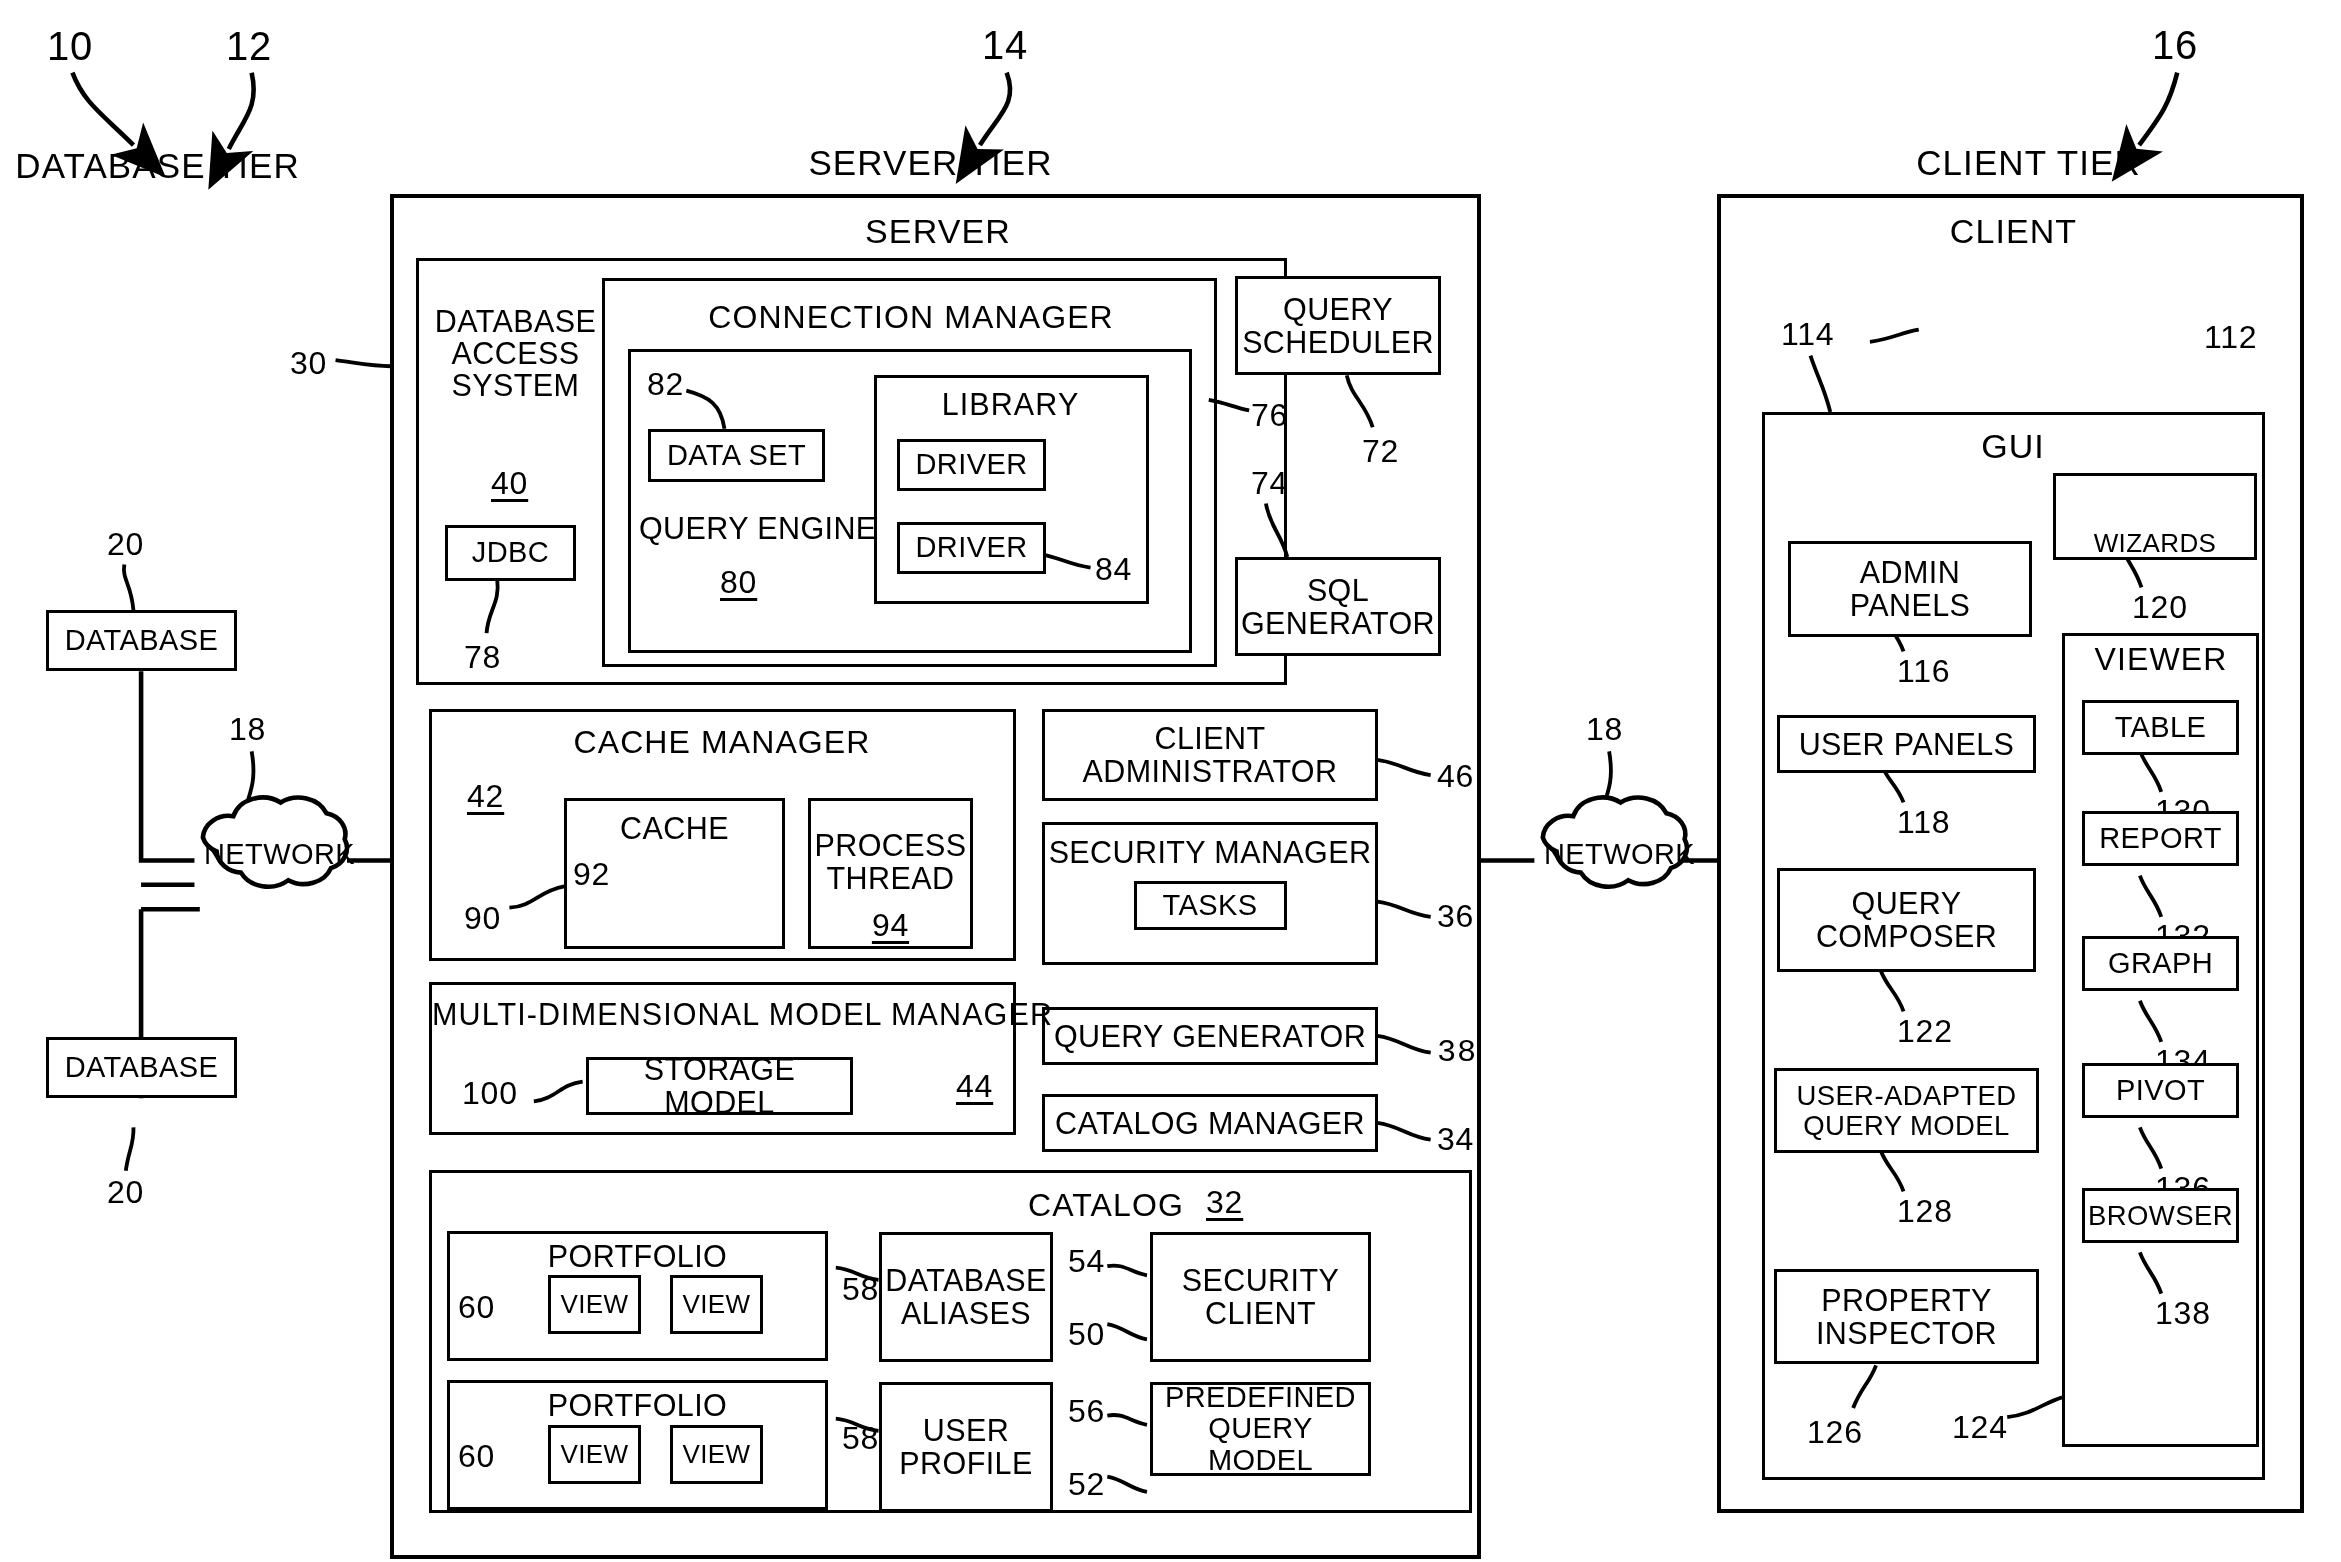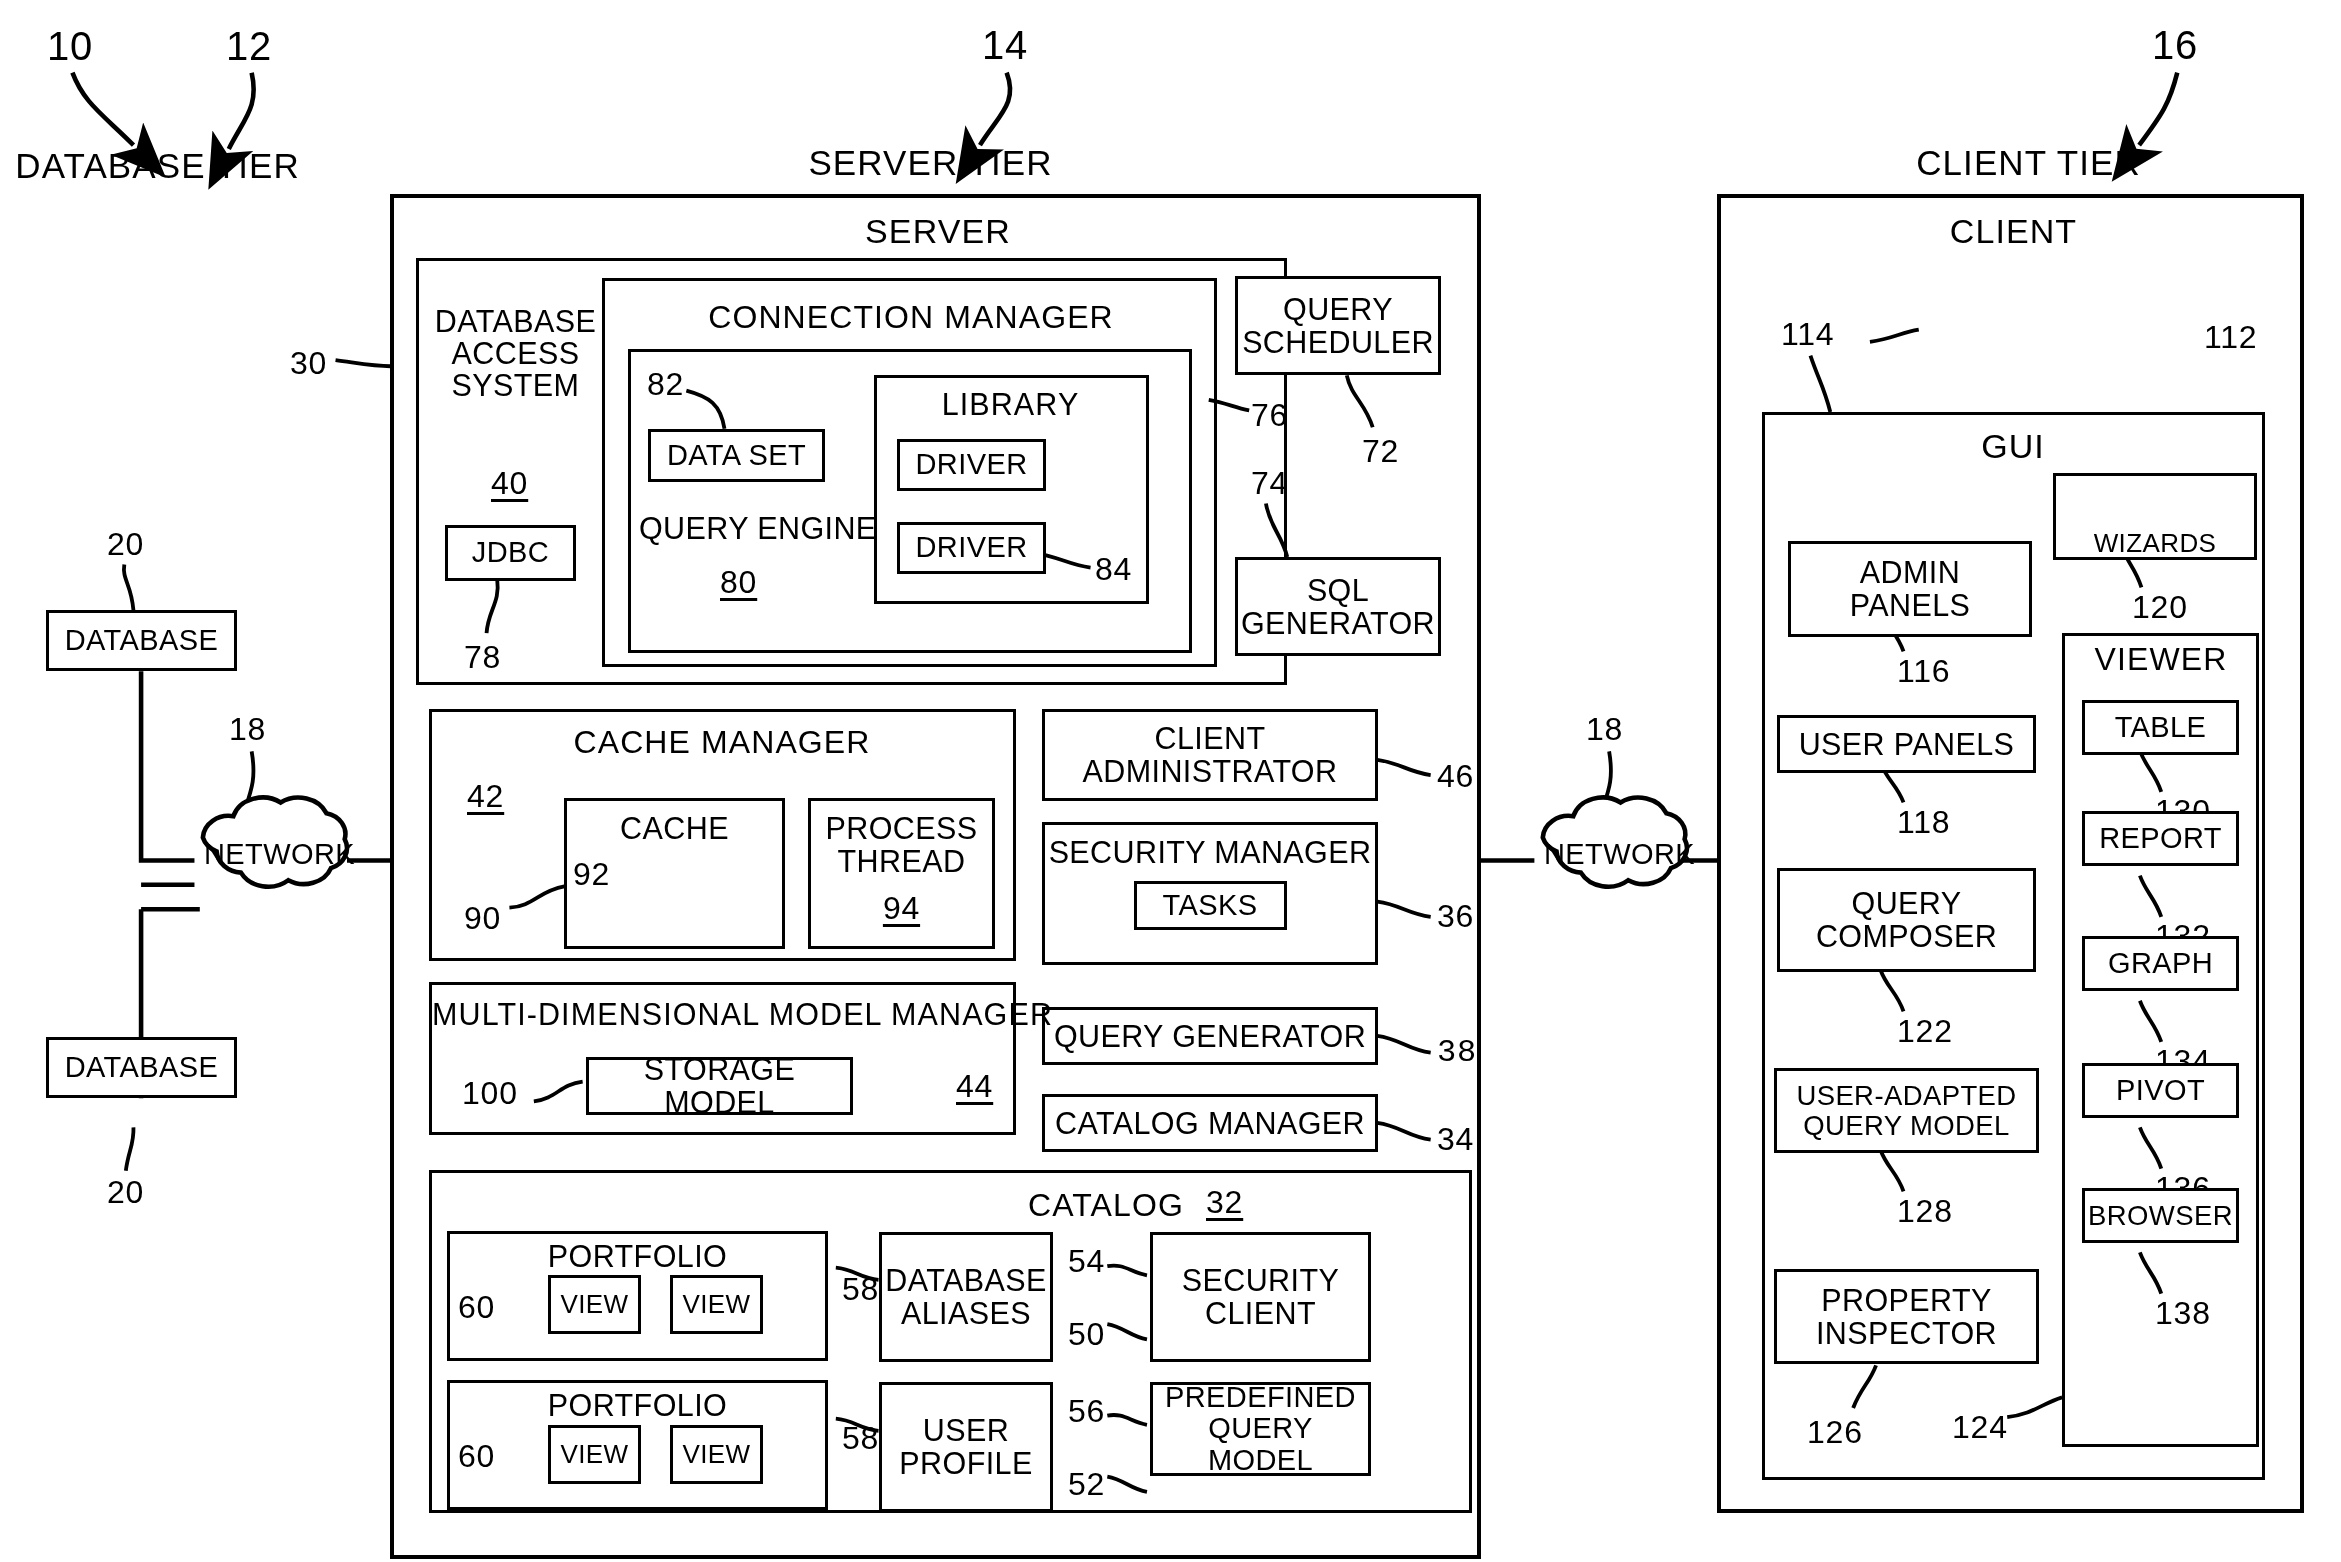--- a/index.html
+++ b/index.html
@@ -269,21 +269,21 @@
   <div class="container" style="left:429px; top:709px; width:587px; height:252px;"></div>
   <div class="title" style="left:432px; top:724px; width:580px; font-size:32px;">CACHE MANAGER</div>
   <div class="ref u" style="left:467px; top:778px;">42</div>
 
   <div class="box" style="left:564px; top:798px; width:221px; height:151px; font-size:30.5px; align-items:flex-start; padding-top:10.7px;">
     <span>CACHE</span>
   </div>
   <div class="ref" style="left:573px; top:856px;">92</div>
   <div class="ref" style="left:464px; top:900px;">90</div>
 
-  <div class="box" style="left:808px; top:798px; width:187px; height:151px; font-size:30.5px; white-space:pre-line; flex-direction:column; justify-content:flex-start; padding-top:10.7px;">
+  <div class="box" style="left:808px; top:798px; width:165px; height:151px; font-size:30.5px; white-space:pre-line; flex-direction:column; justify-content:center; padding-top:10.7px;">
     <span>PROCESS
 THREAD</span>
     <span class="ref u" style="position:relative; left:0; top:13.7px; font-size:32px;">94</span>
   </div>
 
   <div class="box" style="left:1042px; top:709px; width:336px; height:92px; font-size:30.5px; white-space:pre-line; flex-direction:column;">
     <span>CLIENT
 ADMINISTRATOR</span>
   </div>
   <div class="ref" style="left:1437px; top:758px;">46</div>

